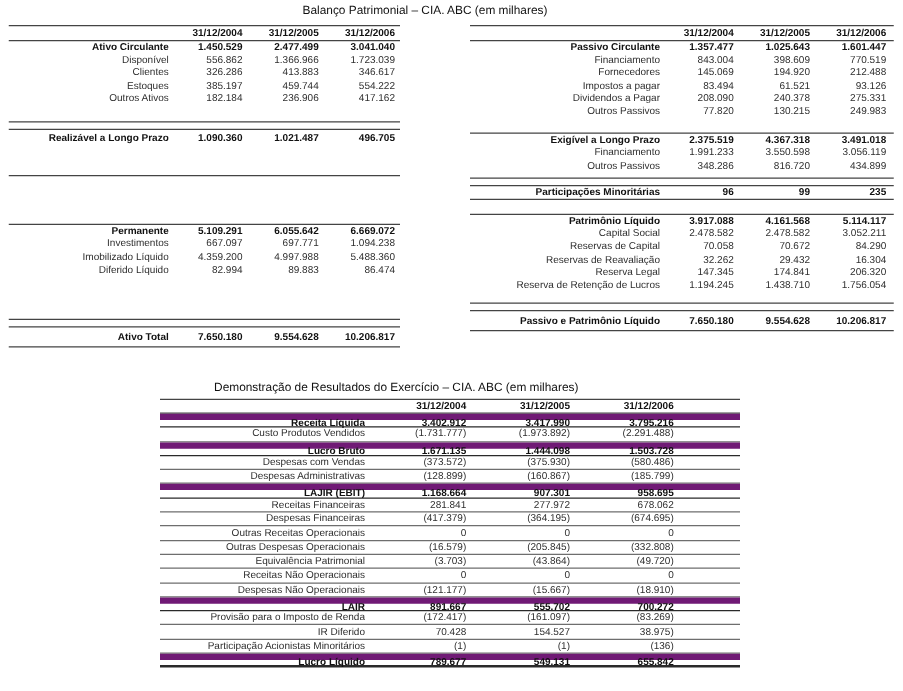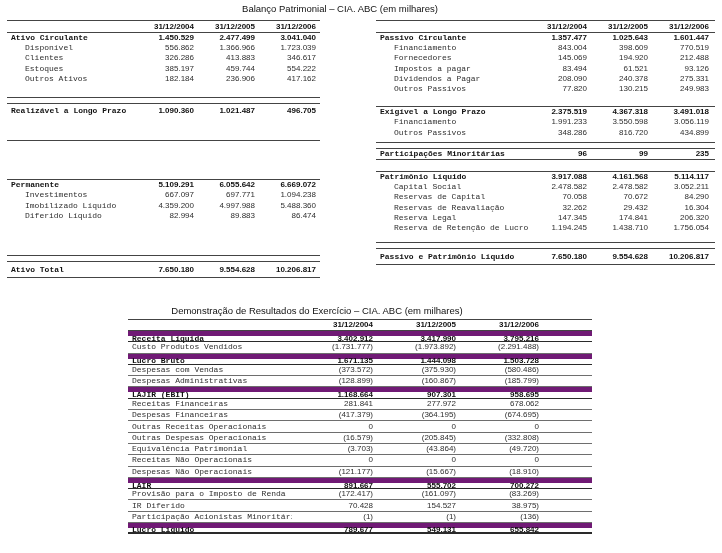--- a/index.html
+++ b/index.html
@@ -24,21 +24,21 @@
   #t-dre   { top:319px; left:128px; width:464px; }
 
   .frow { display:flex; align-items:center; height:10.2px; font-size:8px; line-height:8px; }
   .frow.head {
     height:13px; font-weight:bold; color:#111;
     border-top:1px solid #444; border-bottom:1px solid #444;
   }
   .frow.b { font-weight:bold; color:#111; }
   .frow.tot { height:14px; }
 
-  .lbl { flex:none; text-align:left; white-space:nowrap; padding-left:4px; overflow:hidden;font-family:Liberation Mono, monospace; }
+  .lbl { flex:none; text-align:right; white-space:nowrap; padding-left:4px; overflow:hidden; }
   .lbl.ind { padding-left:18px; }
   .num { flex:none; text-align:right; white-space:nowrap; padding-right:2px; }
 
   #t-left  .lbl { width:128px; } #t-left  .num { width:61px; }
   #t-right .lbl { width:152px; } #t-right .num { width:61px; }
   #t-dre   .lbl { width:164px; } #t-dre   .num { width:83px; }
 
   .rule  { height:0; border-top:1px solid #444; }
   .rule2 { height:7px; border-top:1px solid #444; border-bottom:1px solid #444; }
 

